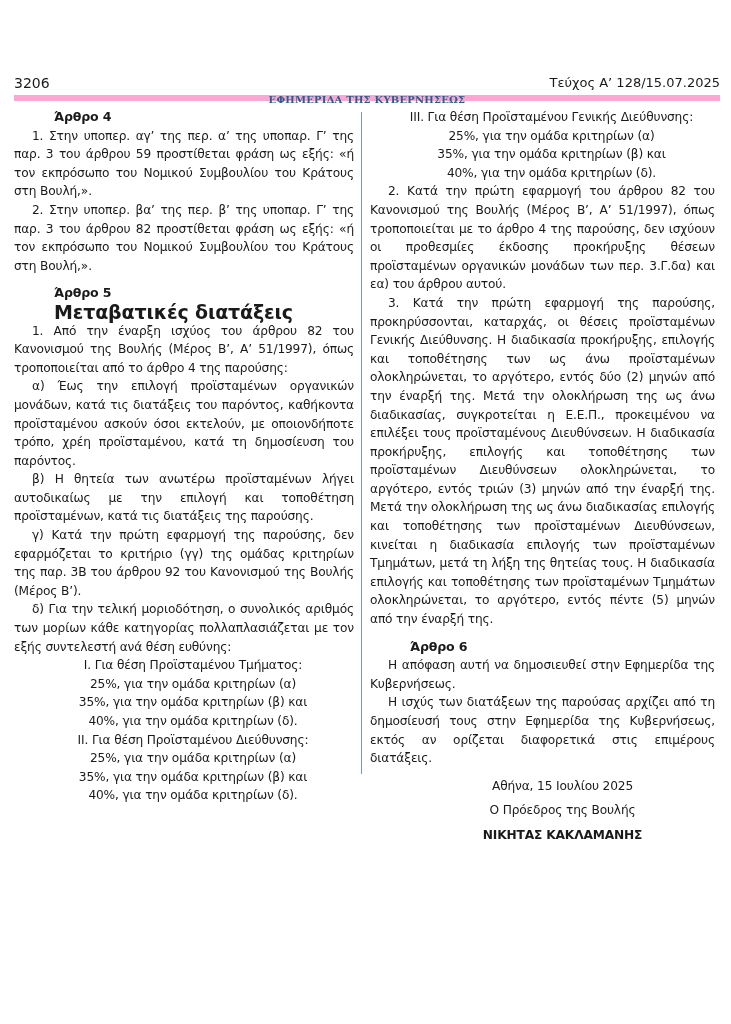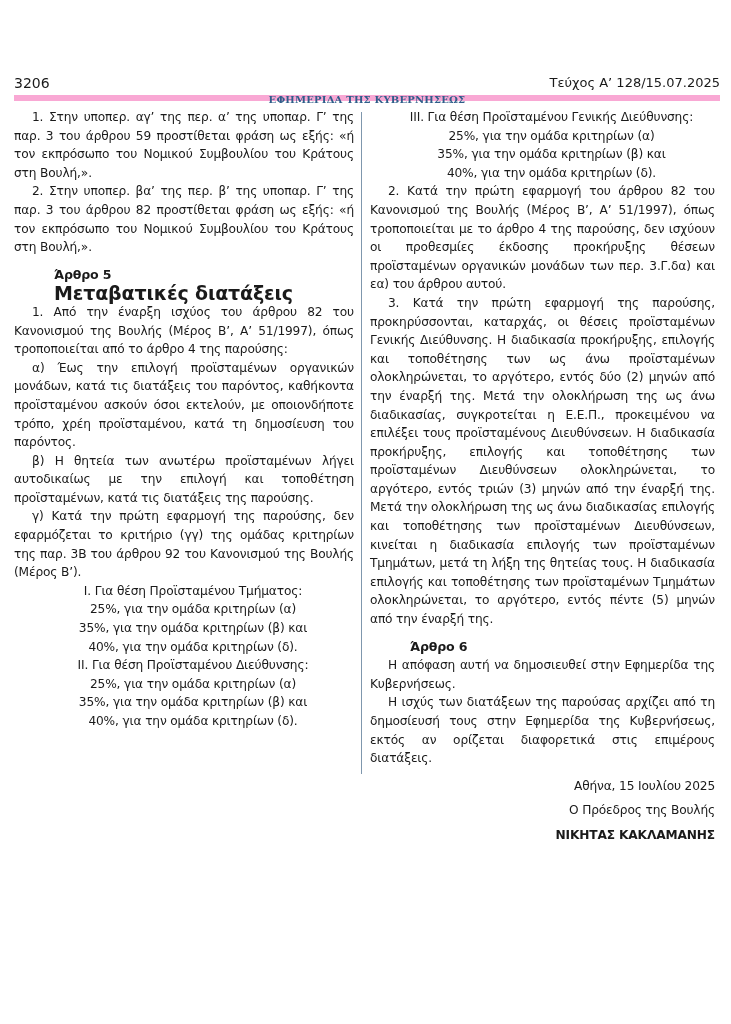--- a/index.html
+++ b/index.html
@@ -37,44 +37,46 @@
       background: #7f97ad;
     }
     .art-title {
       font-weight: bold; padding-left: 40px; margin: 0; font-size: 12.6px;
     }
     .art-sub { font-weight: bold; padding-left: 40px; margin: 0; font-size: 19px; }
     p { margin: 0; }
     .para { text-indent: 18px; }
     .ind { padding-left: 18px; text-align: center; }
     .gap { height: 9px; }
-    .sign { padding-left: 40px; text-align: right; }
+    .sign { padding-left: 40px; text-align: center; }
     .sign-name { font-weight: bold; }
   </style>
 </head>
 <body>
 
 <div class="header">
   <span class="page-no">3206</span>
   <span class="gazette-title">ΕΦΗΜΕΡΙΔΑ ΤΗΣ ΚΥΒΕΡΝΗΣΕΩΣ</span>
   <span class="issue">Τεύχος Α’ 128/15.07.2025</span>
 </div>
 
 <div class="divider"></div>
 
 <div class="col left">
+  <p class="art-title">Άρθρο 4</p>
   <p class="para">1. Στην υποπερ. αγ’ της περ. α’ της υποπαρ. Γ’ της παρ. 3 του άρθρου 59 προστίθεται φράση ως εξής: «ή τον εκπρόσωπο του Νομικού Συμβουλίου του Κράτους στη Βουλή,».</p>
   <p class="para">2. Στην υποπερ. βα’ της περ. β’ της υποπαρ. Γ’ της παρ. 3 του άρθρου 82 προστίθεται φράση ως εξής: «ή τον εκπρόσωπο του Νομικού Συμβουλίου του Κράτους στη Βουλή,».</p>
   <div class="gap"></div>
   <p class="art-title">Άρθρο 5</p>
   <p class="art-sub">Μεταβατικές διατάξεις</p>
   <p class="para">1. Από την έναρξη ισχύος του άρθρου 82 του Κανονισμού της Βουλής (Μέρος Β’, Α’ 51/1997), όπως τροποποιείται από το άρθρο 4 της παρούσης:</p>
   <p class="para">α) Έως την επιλογή προϊσταμένων οργανικών μονάδων, κατά τις διατάξεις του παρόντος, καθήκοντα προϊσταμένου ασκούν όσοι εκτελούν, με οποιονδήποτε τρόπο, χρέη προϊσταμένου, κατά τη δημοσίευση του παρόντος.</p>
   <p class="para">β) Η θητεία των ανωτέρω προϊσταμένων λήγει αυτοδικαίως με την επιλογή και τοποθέτηση προϊσταμένων, κατά τις διατάξεις της παρούσης.</p>
   <p class="para">γ) Κατά την πρώτη εφαρμογή της παρούσης, δεν εφαρμόζεται το κριτήριο (γγ) της ομάδας κριτηρίων της παρ. 3Β του άρθρου 92 του Κανονισμού της Βουλής (Μέρος Β’).</p>
+  <p class="para">δ) Για την τελική μοριοδότηση, ο συνολικός αριθμός των μορίων κάθε κατηγορίας πολλαπλασιάζεται με τον εξής συντελεστή ανά θέση ευθύνης:</p>
   <p class="ind">Ι. Για θέση Προϊσταμένου Τμήματος:</p>
   <p class="ind">25%, για την ομάδα κριτηρίων (α)</p>
   <p class="ind">35%, για την ομάδα κριτηρίων (β) και</p>
   <p class="ind">40%, για την ομάδα κριτηρίων (δ).</p>
   <p class="ind">ΙΙ. Για θέση Προϊσταμένου Διεύθυνσης:</p>
   <p class="ind">25%, για την ομάδα κριτηρίων (α)</p>
   <p class="ind">35%, για την ομάδα κριτηρίων (β) και</p>
   <p class="ind">40%, για την ομάδα κριτηρίων (δ).</p>
 </div>
 

